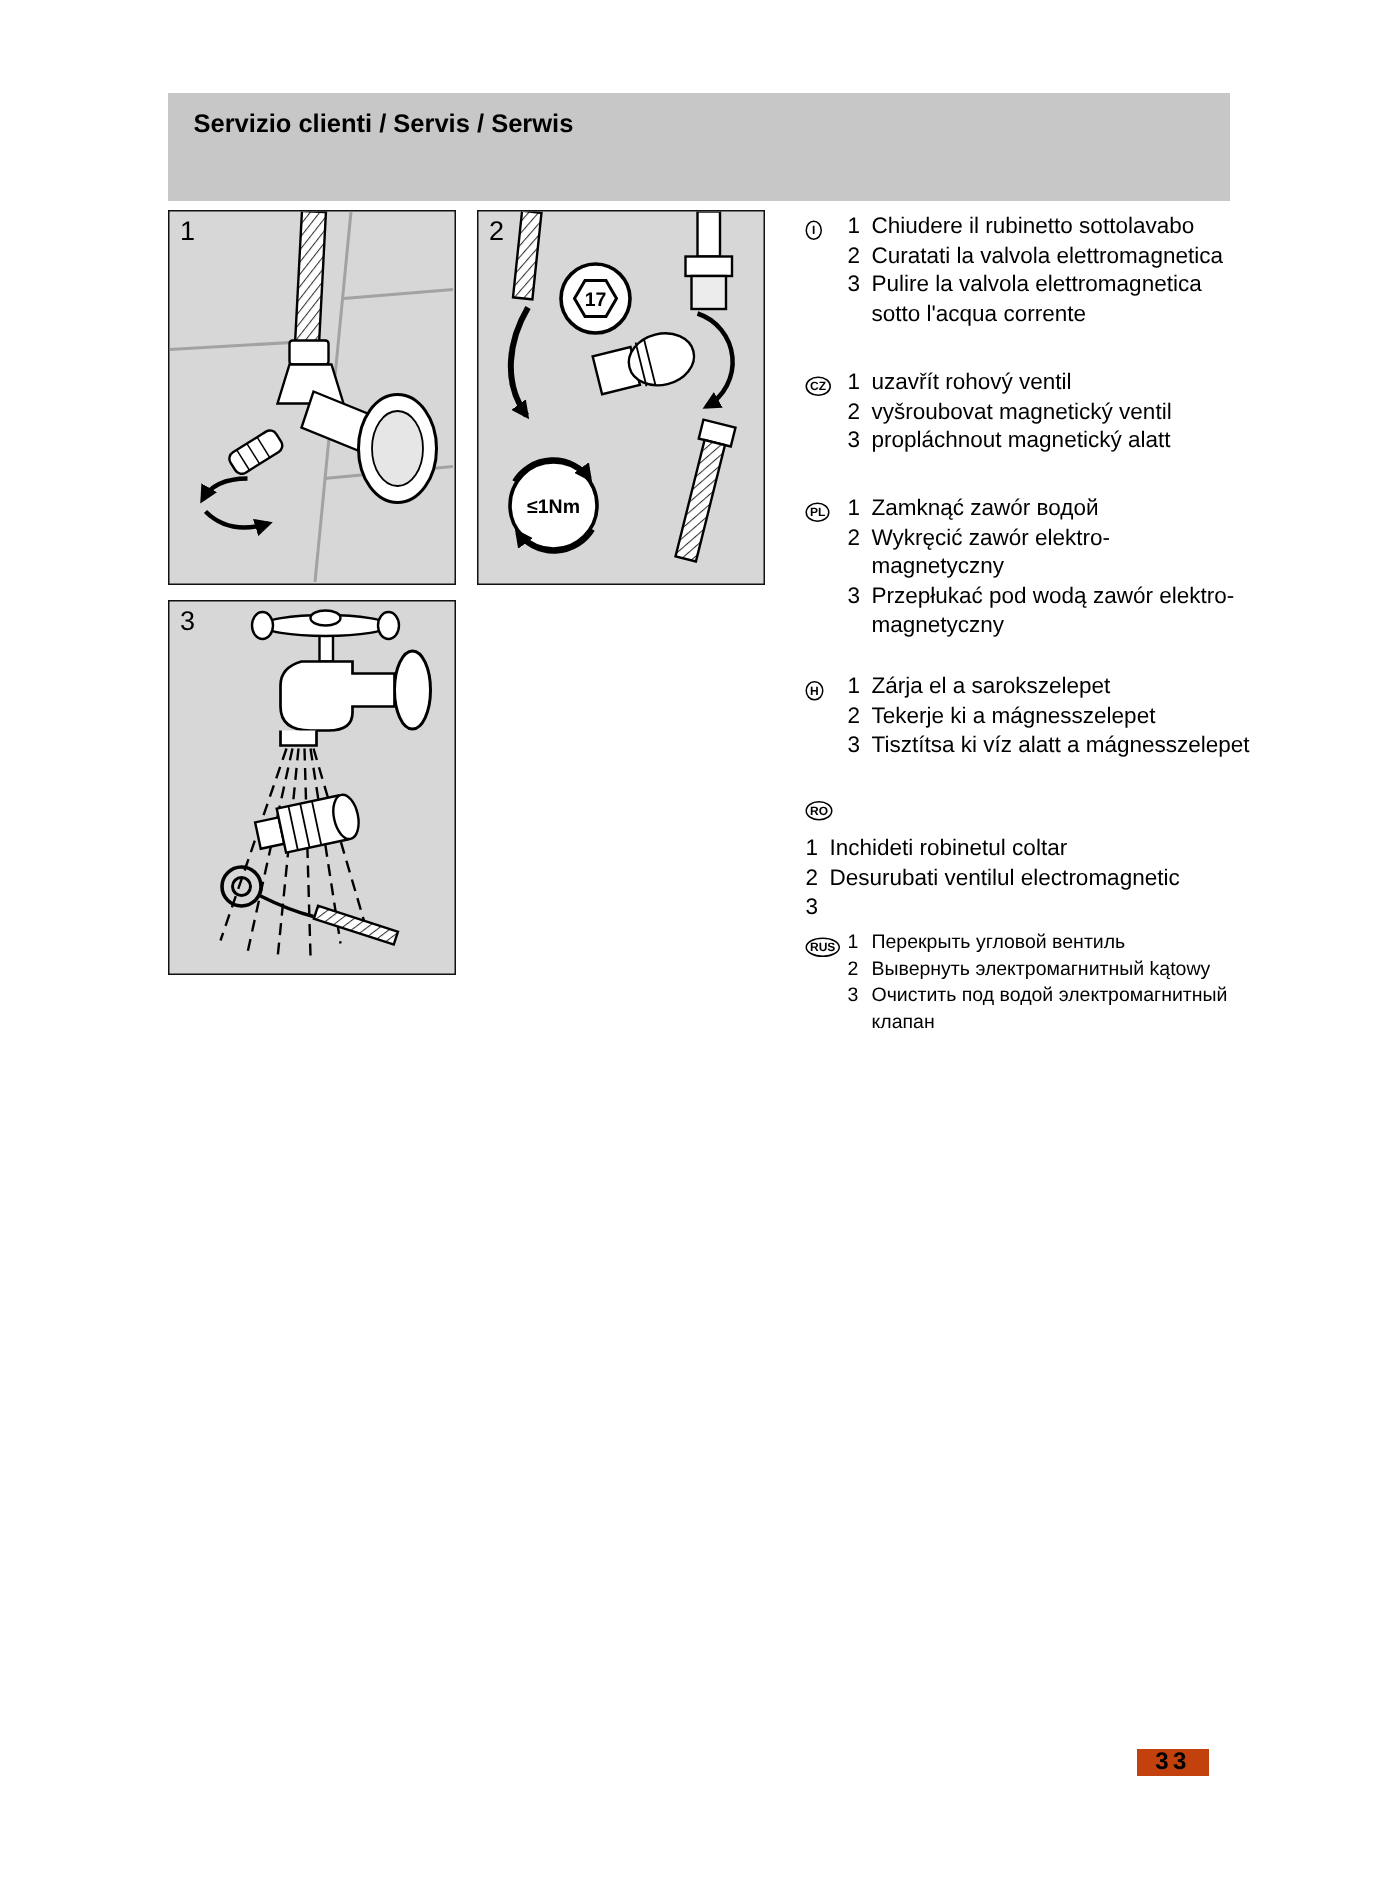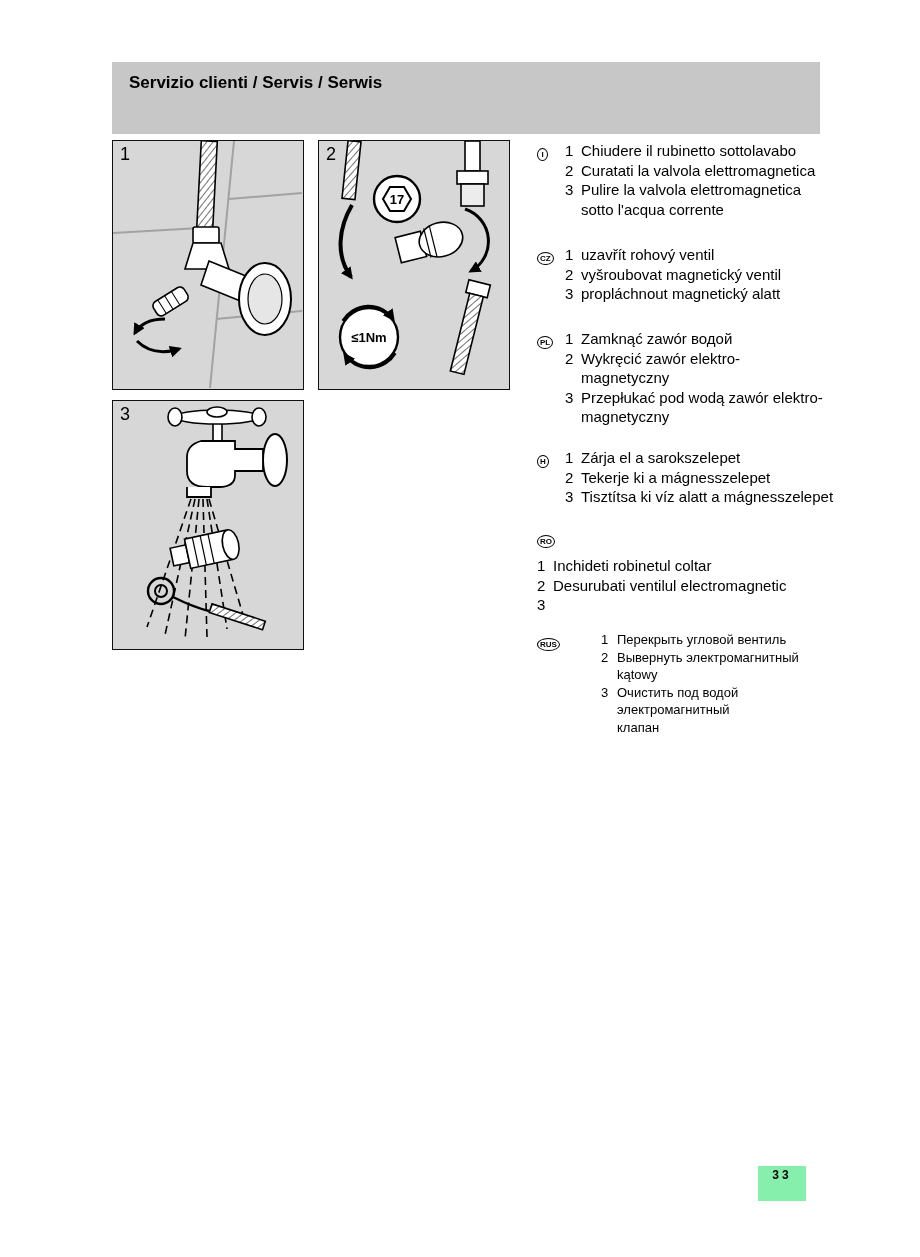--- a/index.html
+++ b/index.html
@@ -18,33 +18,33 @@
   #fig2 { left:318px; top:140px; width:192px; height:250px; }
   #fig3 { left:112px; top:400px; width:192px; height:250px; }
 
   .instructions { position:absolute; left:537px; top:141px; width:300px; height:600px; }
   .lang-block { position:absolute; left:0; display:flex; width:300px; }
   .b-i   { top:0; }
   .b-cz  { top:104px; }
   .b-pl  { top:188px; }
   .b-h   { top:307px; }
   .b-ro  { top:387px;flex-direction:column; }
-  .b-rus { top:490px;gap:36px; }
+  .b-rus { top:478px; }
   .badge-col { flex:0 0 28px; padding-top:2px; }
   .lang-badge { display:inline-block; min-width:11px; height:13px; line-height:11px;
                 border:1.3px solid #000; border-radius:50%; font-size:8px; font-weight:bold;
                 text-align:center; padding:0 2px; background:#fff; }
   .steps { font-size:15px; line-height:19.5px; }
   .step { display:flex; }
   .step-num { flex:0 0 16px; }
   .step-text { white-space:pre-line; }
   .lang-block.small .steps { font-size:13px; line-height:17.5px; }
 
-  .page-num-box { position:absolute; left:758px; top:1166px; width:48px; height:35px;
-                  background:#86efac; text-align:center; font-size:12px; font-weight:bold;
+  .page-num-box { position:absolute; left:758px; top:1166px; width:48px; height:18px;
+                  background:#c2410c; text-align:center; font-size:16px; font-weight:bold;
                   letter-spacing:3px; line-height:18px; }
   svg text { font-family:"Liberation Sans", sans-serif; }
 </style>
 </head>
 <body>
 
 <div class="page">
 
   <div class="header-bar">
     <div class="h-line">Servizio clienti / Servis / Serwis</div>

